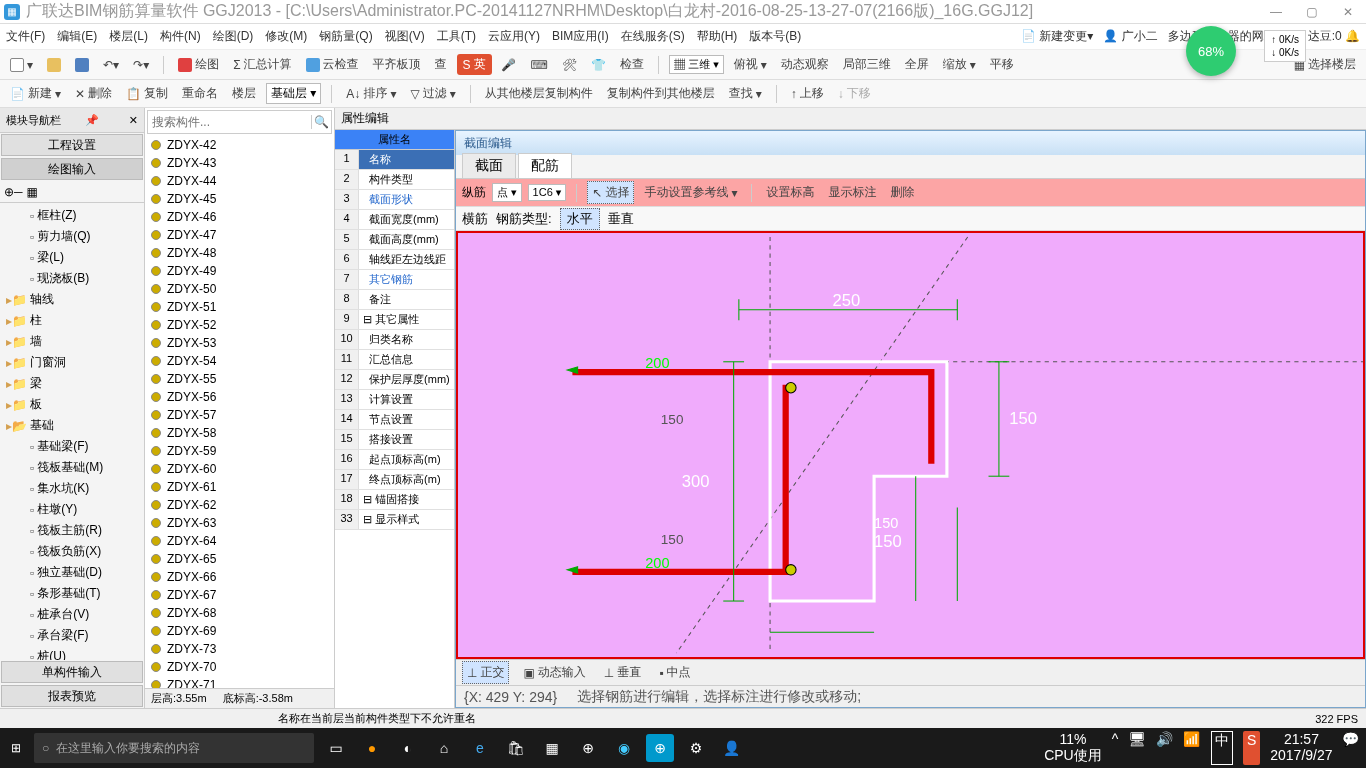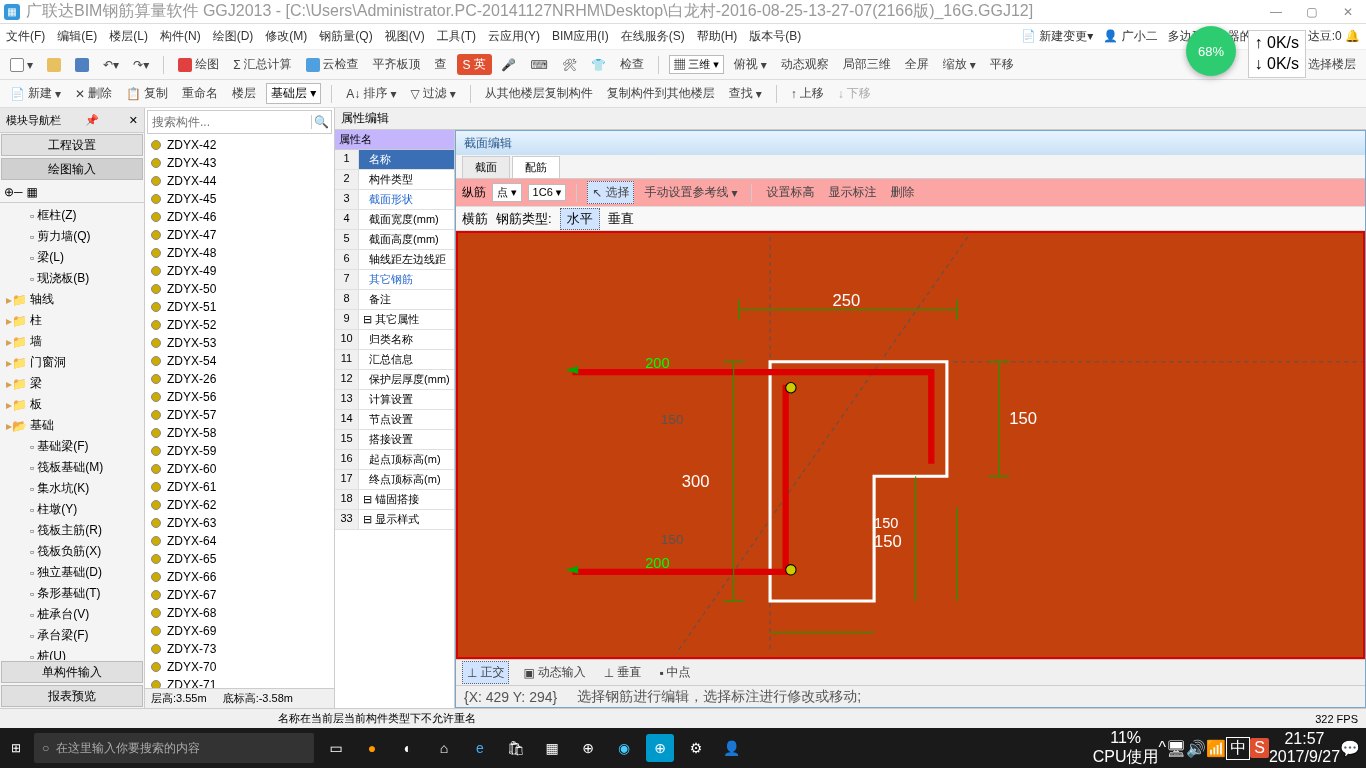--- a/index.html
+++ b/index.html
@@ -34,46 +34,46 @@
 .listpanel .search input { flex: 1; border: none; outline: none; padding: 0 4px; font-size: 12px; }
 .listpanel .search .sbtn { width: 22px; text-align: center; border-left: 1px solid #ccc; cursor: pointer; }
 .listpanel .items { flex: 1; overflow-y: auto; }
 .listpanel .item { padding: 2px 6px; display: flex; align-items: center; gap: 6px; font-size: 12px; cursor: pointer; }
 .listpanel .item .dot { width: 10px; height: 10px; border-radius: 50%; background: #ccac00; border: 1px solid #888; }
 .listpanel .footer { height: 20px; background: #f0f0f0; border-top: 1px solid #ccc; display: flex; align-items: center; padding: 0 6px; font-size: 11px; gap: 16px; }
 .centerpanel { flex: 1; display: flex; flex-direction: column; overflow: hidden; }
 .propheader { height: 22px; background: #f0f0f0; border-bottom: 1px solid #ccc; padding: 0 6px; display: flex; align-items: center; font-size: 12px; }
 .proparea { display: flex; flex: 1; overflow: hidden; }
 .proptable { width: 120px; border-right: 1px solid #ccc; overflow-y: auto; background: #fff; }
-.proptable .hdr { background: #c4b5fd; font-size: 11px; padding: 2px 4px; border-bottom: 1px solid #ccc; text-align: left; }
+.proptable .hdr { background: #3b82f6; font-size: 11px; padding: 2px 4px; border-bottom: 1px solid #ccc; text-align: center; }
 .proptable .row { display: flex; border-bottom: 1px solid #e0e0e0; font-size: 11px; }
 .proptable .row .num { width: 24px; text-align: center; background: #f0f0f0; border-right: 1px solid #ddd; padding: 2px; }
 .proptable .row .lbl { flex: 1; padding: 2px 4px; white-space: nowrap; overflow: hidden; }
 .proptable .row.sel .lbl { background: #3b6fb5; color: #fff; }
 .proptable .row.link .lbl { color: #2266cc; }
 .editpanel { flex: 1; display: flex; flex-direction: column; background: #f0f0f0; border: 1px solid #7aa6cc; }
 .editpanel .ehdr { height: 24px; background: linear-gradient(#e8f4ff,#c8e0f5); display: flex; align-items: center; padding: 0 8px; font-size: 12px; color: #2a5a8c; }
 .editpanel .etabs { height: 24px; background: #f4f4f4; display: flex; align-items: flex-end; padding: 0 6px; border-bottom: 1px solid #ccc; }
-.etab { padding: 3px 12px; border: 1px solid #ccc; border-bottom: none; background: #ebebeb; margin-right: 2px; cursor: pointer; font-size: 11px; }
+.etab { padding: 3px 12px; border: 1px solid #ccc; border-bottom: none; background: #ebebeb; margin-right: 2px; cursor: pointer; font-size: 14px; }
 .etab.active { background: #fff; }
 .editpanel .etoolbar { height: 28px; background: #fca5a5; border-bottom: 1px solid #ddd; display: flex; align-items: center; padding: 0 6px; gap: 6px; font-size: 12px; }
 .editpanel .etoolbar2 { height: 24px; background: #f8f8f8; border-bottom: 1px solid #ddd; display: flex; align-items: center; padding: 0 6px; gap: 8px; font-size: 13px; }
-.canvas { flex: 1; background: #c2410c; position: relative; overflow: hidden; border: 2px solid #d00; }
+.canvas { flex: 1; background: #f0abfc; position: relative; overflow: hidden; border: 2px solid #d00; }
 .editpanel .efoot { height: 26px; background: #f0f0f0; border-top: 1px solid #ccc; display: flex; align-items: center; padding: 0 6px; gap: 10px; font-size: 12px; }
 .editpanel .estat { height: 22px; background: #f0f0f0; border-top: 1px solid #ccc; display: flex; align-items: center; padding: 0 8px; gap: 20px; font-size: 14px; color: #555; }
 .statusbar { height: 20px; background: #f0f0f0; border-top: 1px solid #ccc; display: flex; align-items: center; padding: 0 8px; font-size: 11px; }
 .statusbar .right { margin-left: auto; }
 .taskbar { height: 40px; background: #1a1a1a; display: flex; align-items: center; padding: 0 6px; color: #fff; gap: 8px; }
 .taskbar .start { width: 20px; height: 20px; display: flex; align-items: center; justify-content: center; }
 .taskbar .searchbox { width: 280px; height: 30px; background: #333; border-radius: 2px; display: flex; align-items: center; padding: 0 8px; color: #aaa; font-size: 12px; }
 .taskbar .ticon { width: 28px; height: 28px; display: flex; align-items: center; justify-content: center; font-size: 14px; cursor: pointer; }
-.taskbar .tray { margin-left: auto; display: flex; align-items: center; font-size: 16px; }
+.taskbar .tray { margin-left: auto; display: flex; gap: 10px; font-size: 14px; }
 .dd { padding: 1px 4px; border: 1px solid #bbb; background: #fff; }
 .badge { position: absolute; top: 26px; right: 130px; width: 50px; height: 50px; border-radius: 50%; background: #2ecc71; color: #fff; display: flex; align-items: center; justify-content: center; font-size: 13px; box-shadow: 0 2px 6px rgba(0,0,0,.3); z-index: 10; }
-.netbox { position: absolute; top: 30px; right: 60px; background: #fff; border: 1px solid #ccc; padding: 2px 6px; font-size: 16px; z-index: 9; line-height: 1.3; margin-left: 36px; }
+.netbox { position: absolute; top: 30px; right: 60px; background: #fff; border: 1px solid #ccc; padding: 2px 6px; font-size: 10px; z-index: 9; line-height: 1.3; margin-left: 36px; }
 svg { display: block; }
 .sel2 { background: #d0e4ff; border: 1px dotted #666; }
 .toolbar .dd, .etoolbar .dd { font-size: 11px; }
 </style>
 </head>
 <body>
 
 <div class="badge">68%</div>
 <div class="netbox">
   <div>↑ <span>0K/s</span></div>
@@ -353,21 +353,21 @@
         <div class="item">
           <span class="dot"></span>
           <span>ZDYX-53</span>
         </div>
         <div class="item">
           <span class="dot"></span>
           <span>ZDYX-54</span>
         </div>
         <div class="item">
           <span class="dot"></span>
-          <span>ZDYX-26</span>
+          <span>ZDYX-55</span>
         </div>
         <div class="item">
           <span class="dot"></span>
           <span>ZDYX-56</span>
         </div>
         <div class="item">
           <span class="dot"></span>
           <span>ZDYX-57</span>
         </div>
         <div class="item">

